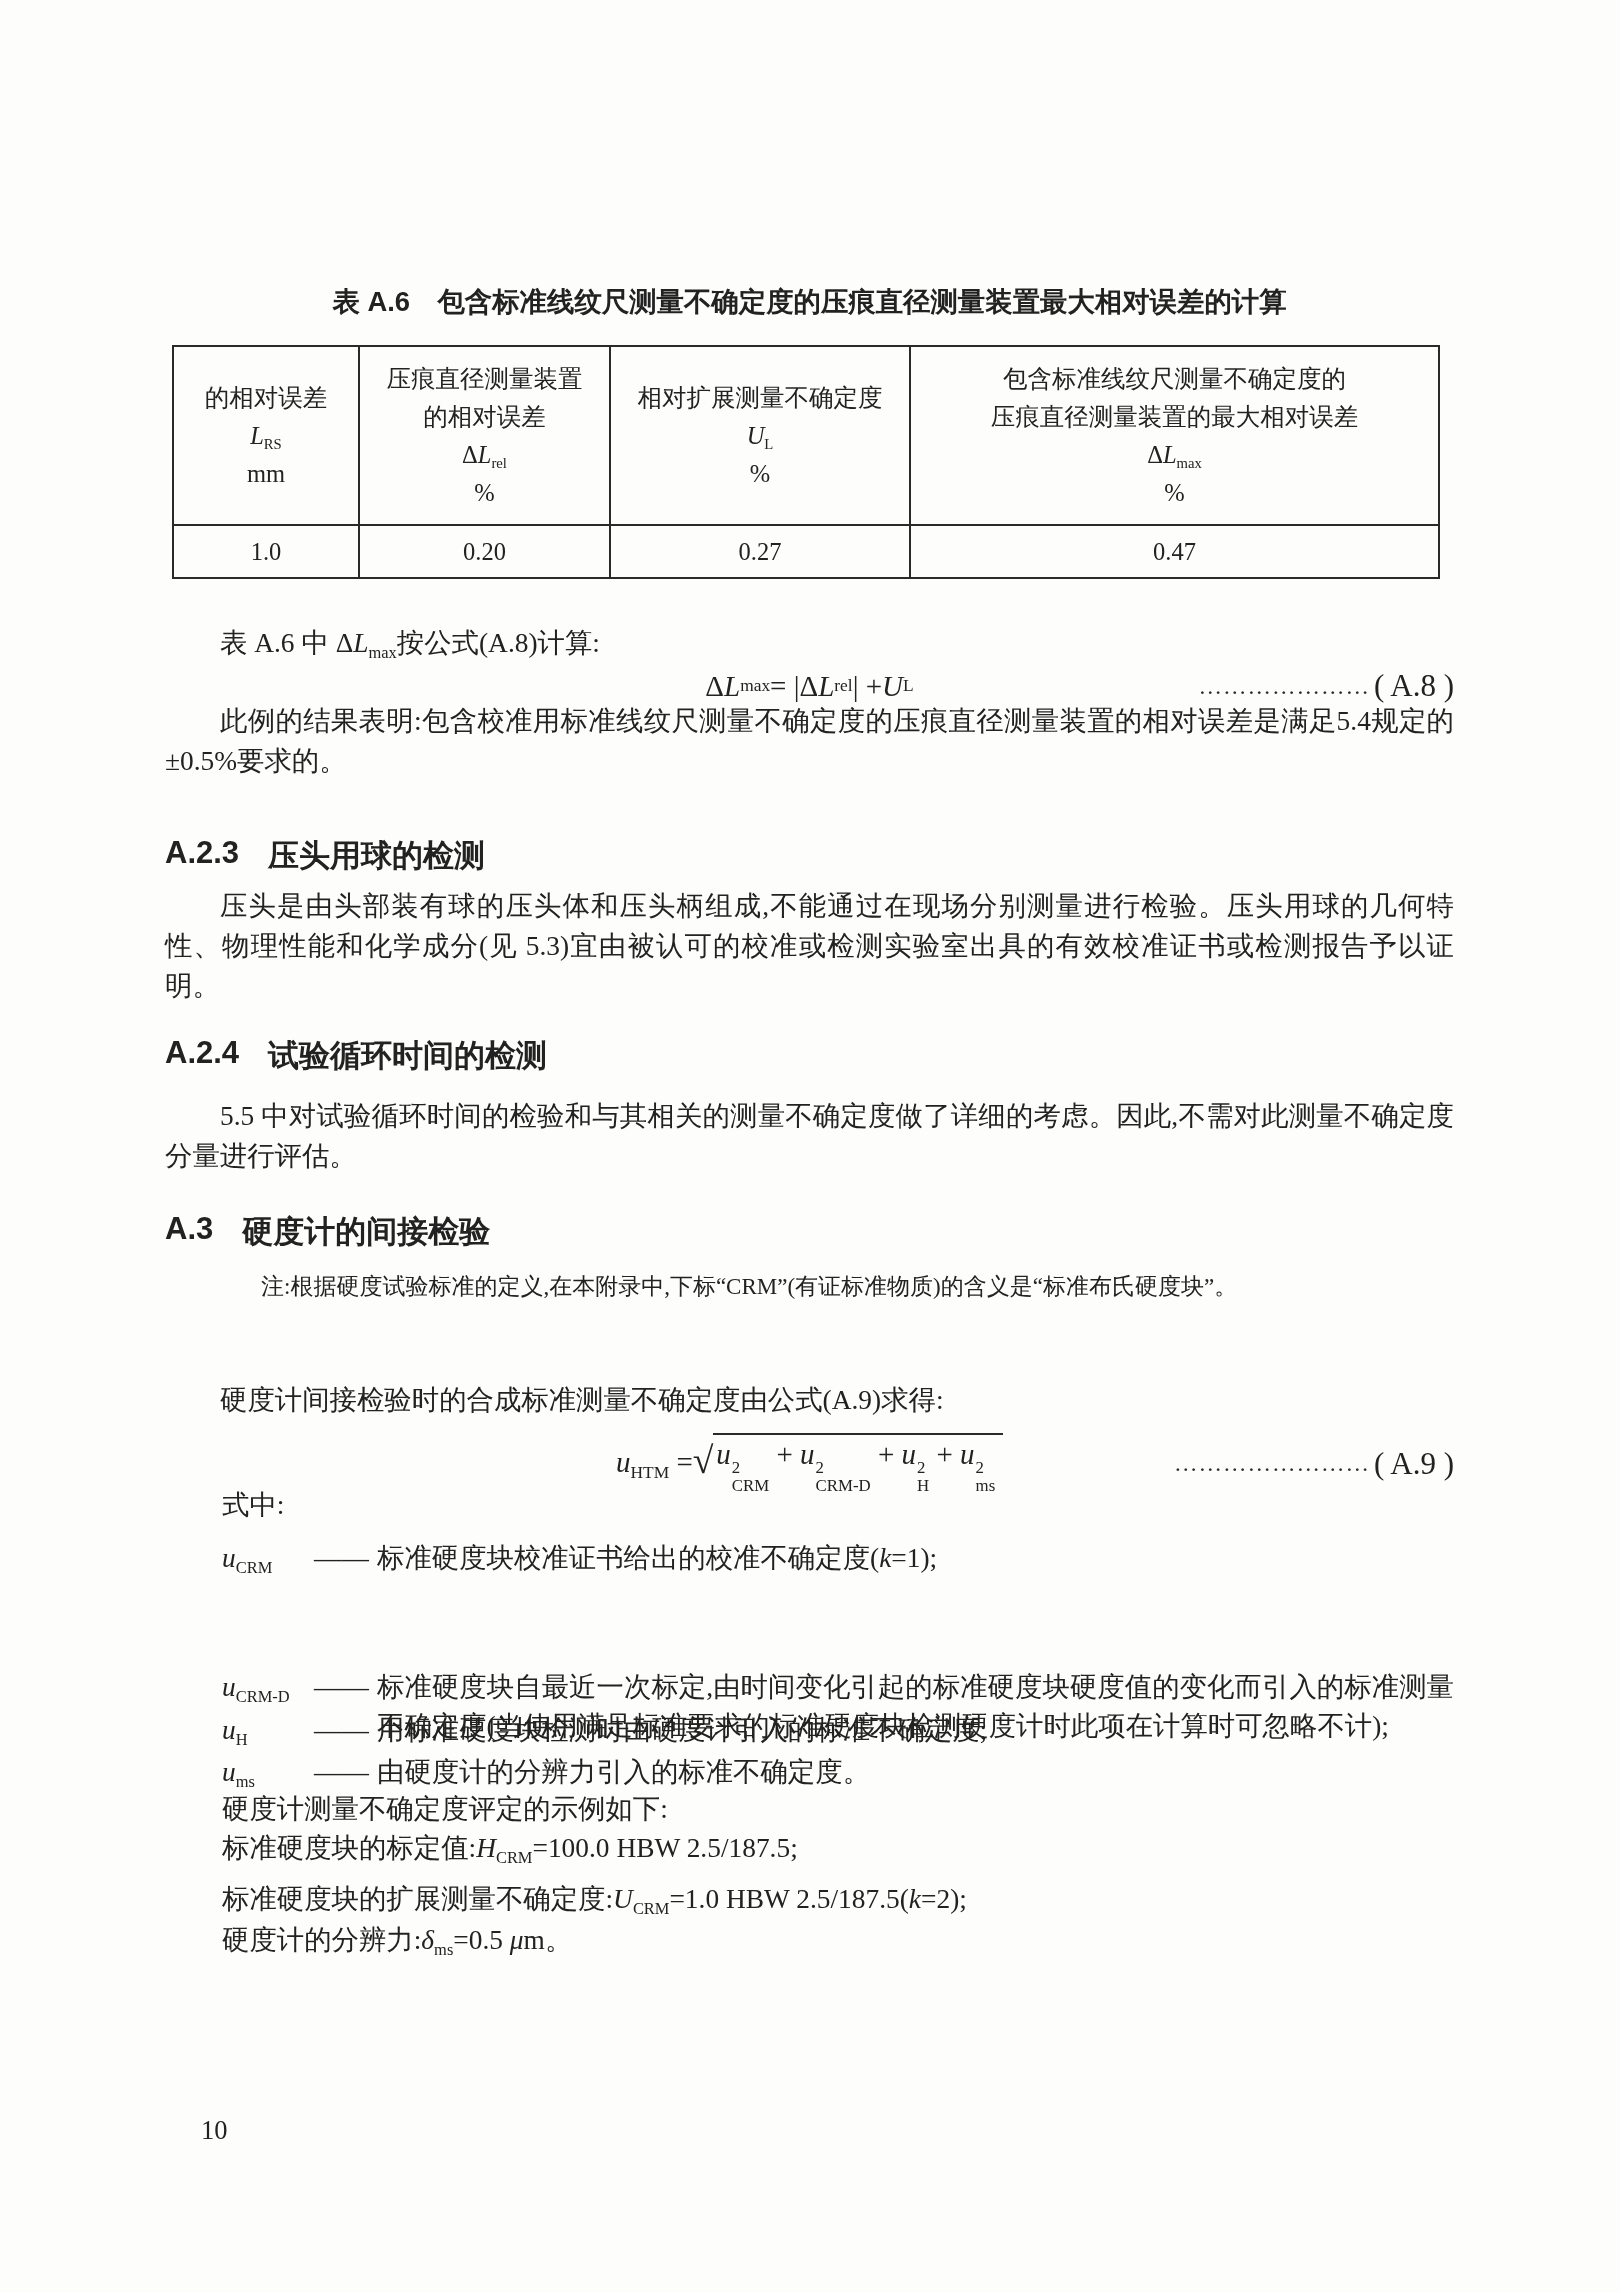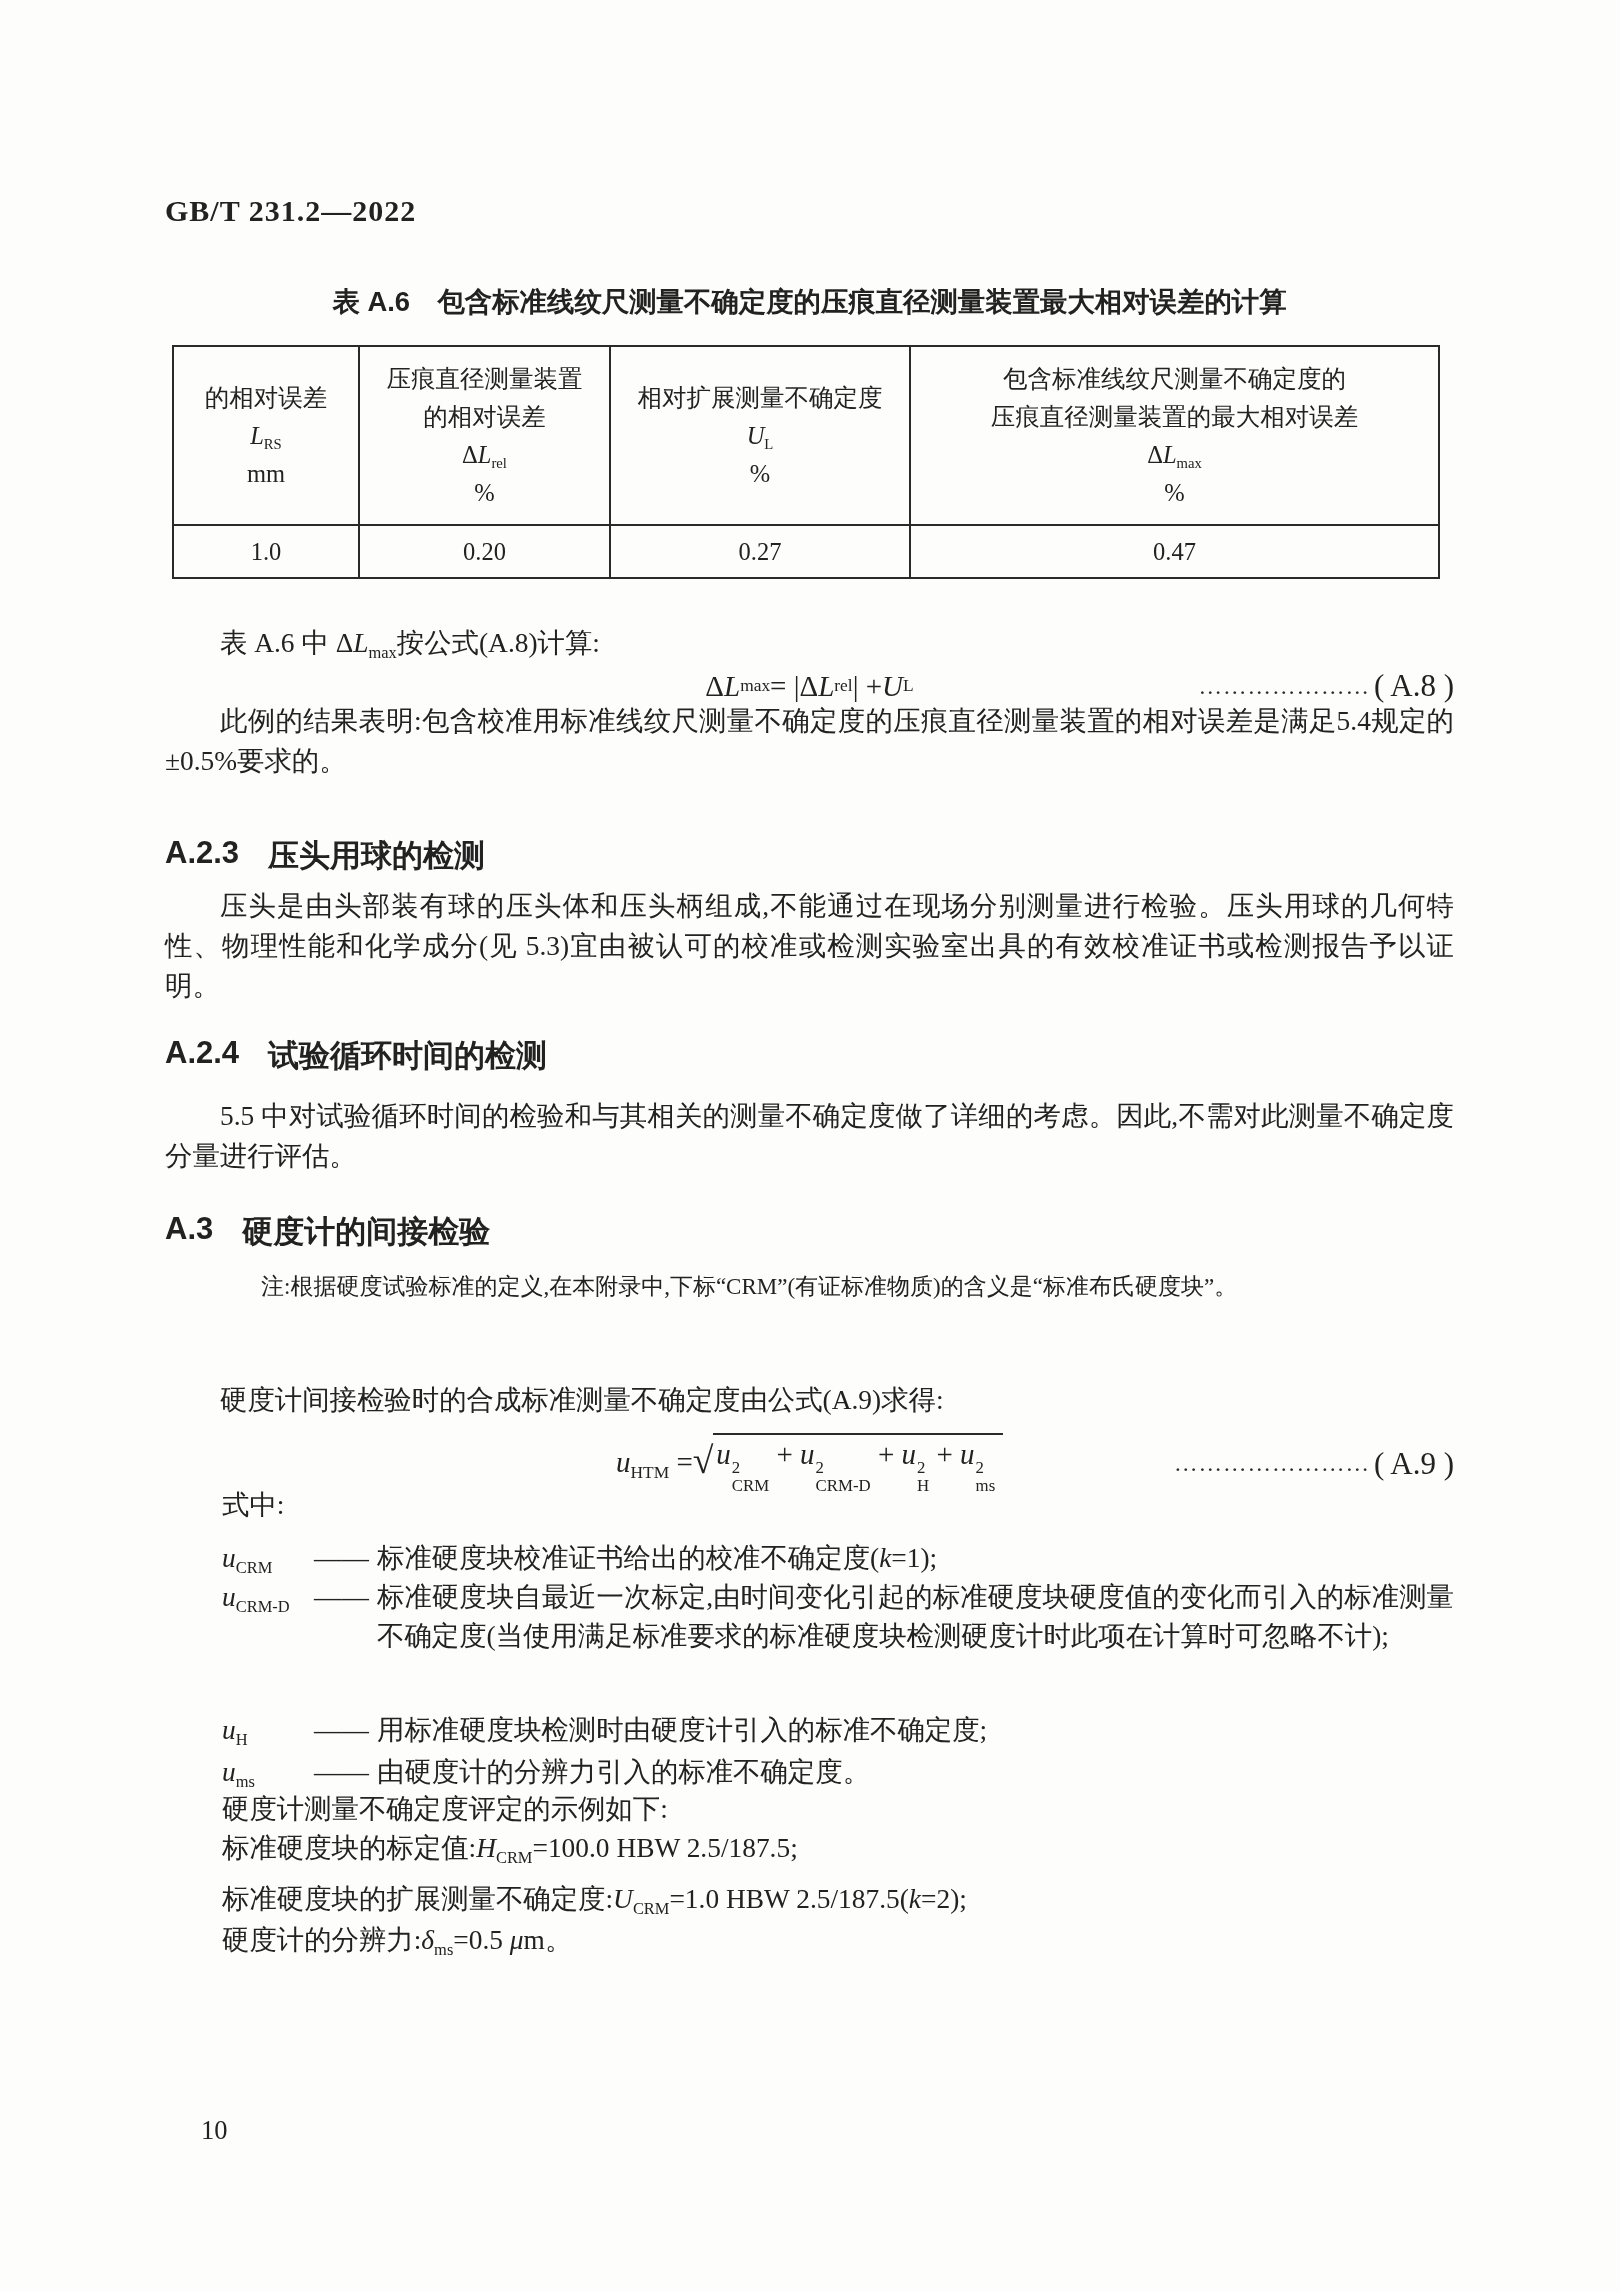--- a/index.html
+++ b/index.html
@@ -51,21 +51,20 @@
   .def .dash{flex:0 0 63px;}
   .def .desc{flex:1;text-align:justify;}
   .exline{font-size:27.4px;line-height:39px;}
   .pageno{position:absolute;left:201px;top:2115px;font-size:26.5px;}
 </style>
 </head>
 <body>
 
 <div class="page">
 
-  <div class="abs doc-header">GB/T 231.2—2022</div>
 
   <div class="abs table-title">表 A.6　包含标准线纹尺测量不确定度的压痕直径测量装置最大相对误差的计算</div>
 
   <table class="tbl">
     <colgroup>
       <col style="width:186px">
         <col style="width:251px">
         <col style="width:300px">
         <col style="width:529px">
     </colgroup>
@@ -171,21 +170,21 @@
     </div>
   </div>
 
   <div class="abs exline lead58" style="top:1486px">式中:</div>
 
   <div class="abs def" style="top:1539px">
     <span class="term"><span class="i">u</span><span class="sub">CRM</span></span>
     <span class="dash">——</span>
     <span class="desc"><span class="t">标准硬度块校准证书给出的校准不确定度(</span><span class="i">k</span><span class="t">=1);</span></span>
   </div>
-  <div class="abs def" style="top:1578px">
+  <div class="abs def" style="top:1668px">
     <span class="term"><span class="i">u</span><span class="sub">CRM-D</span></span>
     <span class="dash">——</span>
     <span class="desc"><span class="t">标准硬度块自最近一次标定,由时间变化引起的标准硬度块硬度值的变化而引入的标准测量不确定度(当使用满足标准要求的标准硬度块检测硬度计时此项在计算时可忽略不计);</span></span>
   </div>
   <div class="abs def" style="top:1711px">
     <span class="term"><span class="i">u</span><span class="sub">H</span></span>
     <span class="dash">——</span>
     <span class="desc"><span class="t">用标准硬度块检测时由硬度计引入的标准不确定度;</span></span>
   </div>
   <div class="abs def" style="top:1753px">

